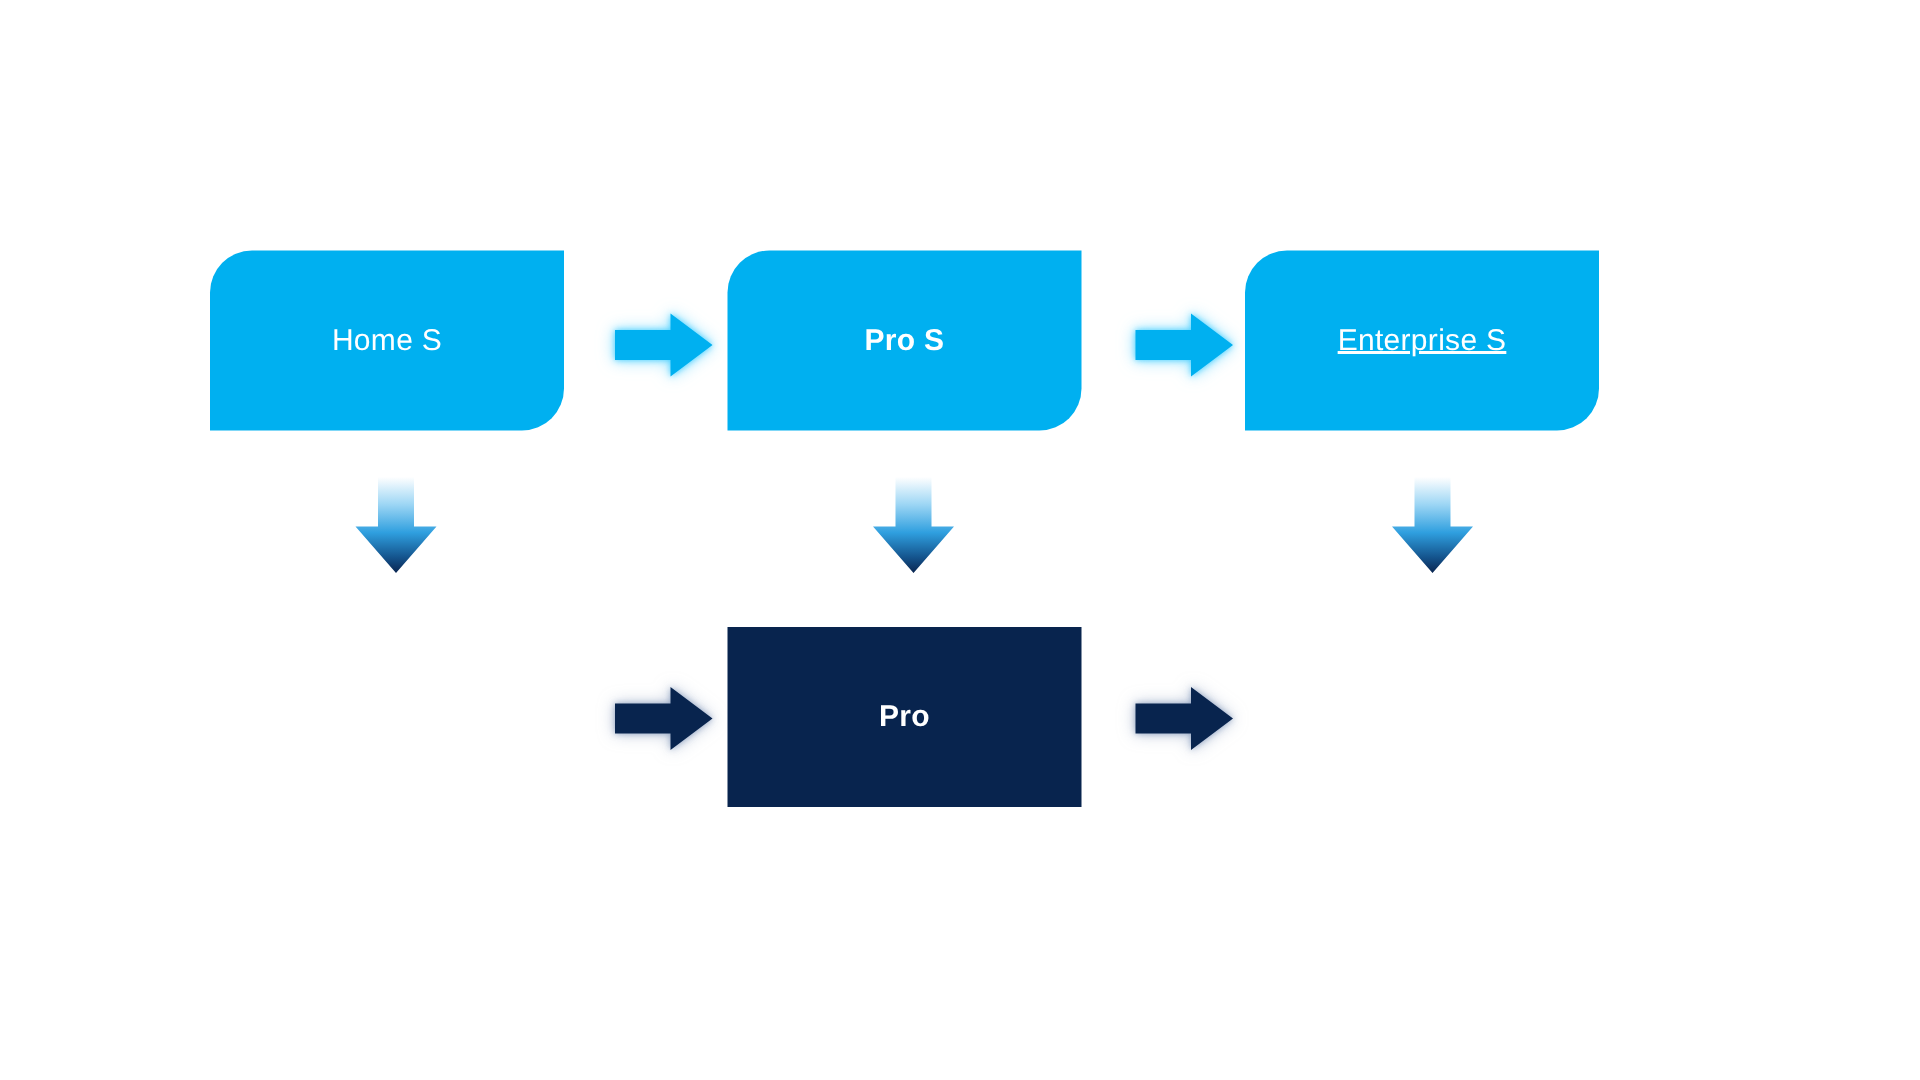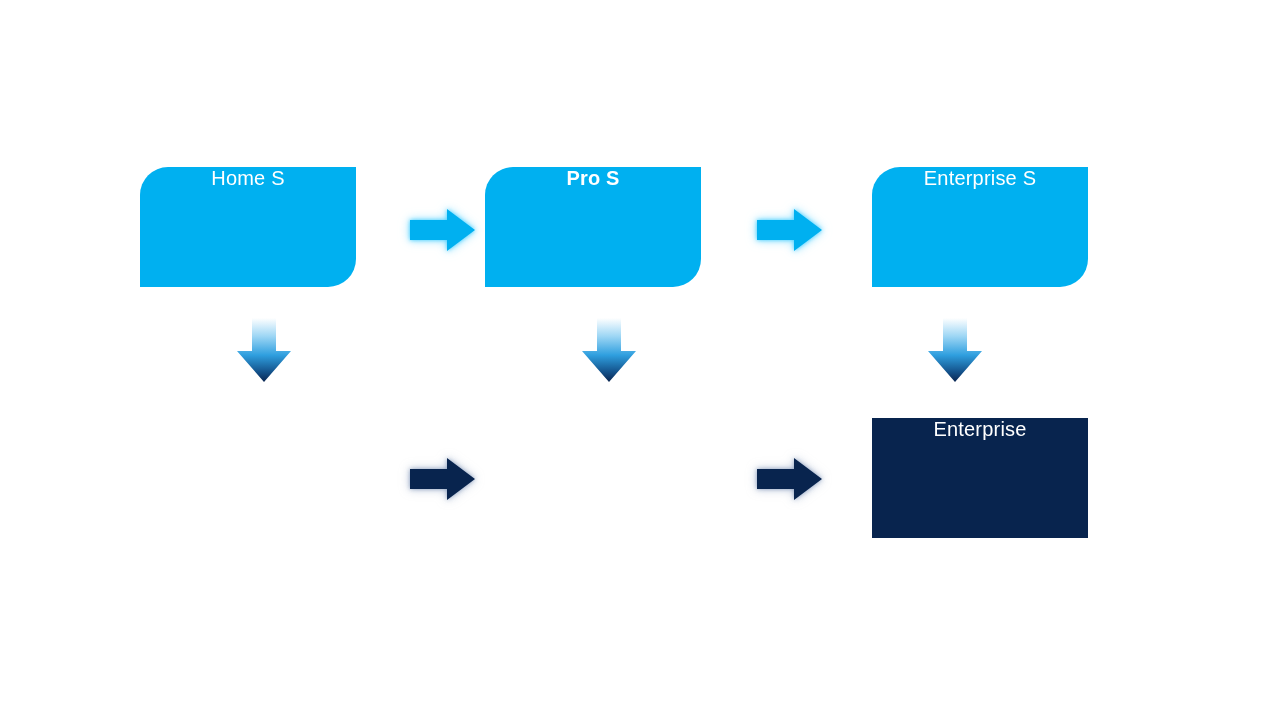--- a/index.html
+++ b/index.html
@@ -10,42 +10,43 @@
   }
   .canvas {
     position: relative;
     width: 1280px;
     height: 720px;
     background: var(--background, #ffffff);
     overflow: hidden;
   }
   .node {
     position: absolute;
-    width: 216px;
+    width: 236px;
     height: 120px;
     display: flex;
+    align-items: center;
     justify-content: center;
     text-align: center;
     color: var(--text, #ffffff);
     font-size: 20px;
     letter-spacing: 0.2px;
   }
   .node.top {
     top: 167px;
     background: var(--light-blue, #00B0F0);
     border-radius: 28px 0 28px 0; 
   }
   .node.bottom {
     top: 418px;
     background: var(--navy, #08244E);
     border-radius: 0;
   }
   .col-1 { left: 140px; }
   .col-2 { left: 485px; font-weight: bold; }
-  .col-3 { left: 872px; }
+  .col-3 { left: 830px; text-decoration: underline; }
 
   .arrow-right {
     position: absolute;
     width: 66px;
     height: 44px;
     overflow: visible;
   }
   .arrow-right.light path { fill: var(--light-blue, #00B0F0); }
   .arrow-right.light {
     filter: drop-shadow(0 0 2px rgba(64, 205, 255, 0.95))
@@ -112,22 +113,22 @@
   <svg class="arrow-down" style="left:237px" viewBox="0 0 54 64">
     <path d="M15 0 H39 V33 H54 L27 64 L0 33 H15 Z" fill="url(#downGrad)"></path>
   </svg>
   <svg class="arrow-down" style="left:582px" viewBox="0 0 54 64">
     <path d="M15 0 H39 V33 H54 L27 64 L0 33 H15 Z" fill="url(#downGrad)"></path>
   </svg>
   <svg class="arrow-down" style="left:928px" viewBox="0 0 54 64">
     <path d="M15 0 H39 V33 H54 L27 64 L0 33 H15 Z" fill="url(#downGrad)"></path>
   </svg>
 
-  <div class="node bottom col-3">
-    <span>Enterprise</span>
+  <div class="node bottom col-2">
+    <span>Pro</span>
   </div>
 
   <svg class="arrow-right dark row-bottom gap-1" viewBox="0 0 66 44">
     <path d="M0 12 H37 V1 L65 22 L37 43 V32 H0 Z"></path>
   </svg>
   <svg class="arrow-right dark row-bottom gap-2" viewBox="0 0 66 44">
     <path d="M0 12 H37 V1 L65 22 L37 43 V32 H0 Z"></path>
   </svg>
 
 </div>

